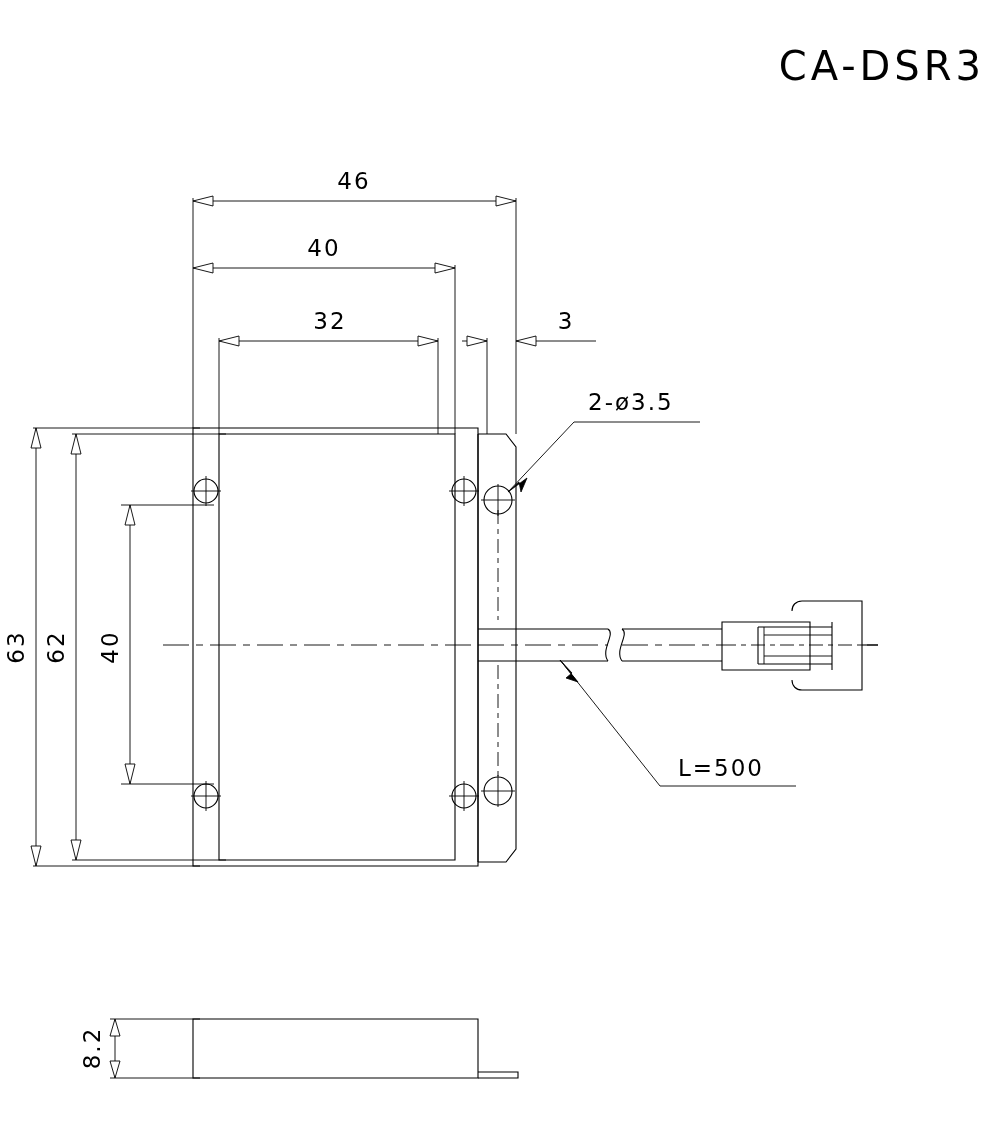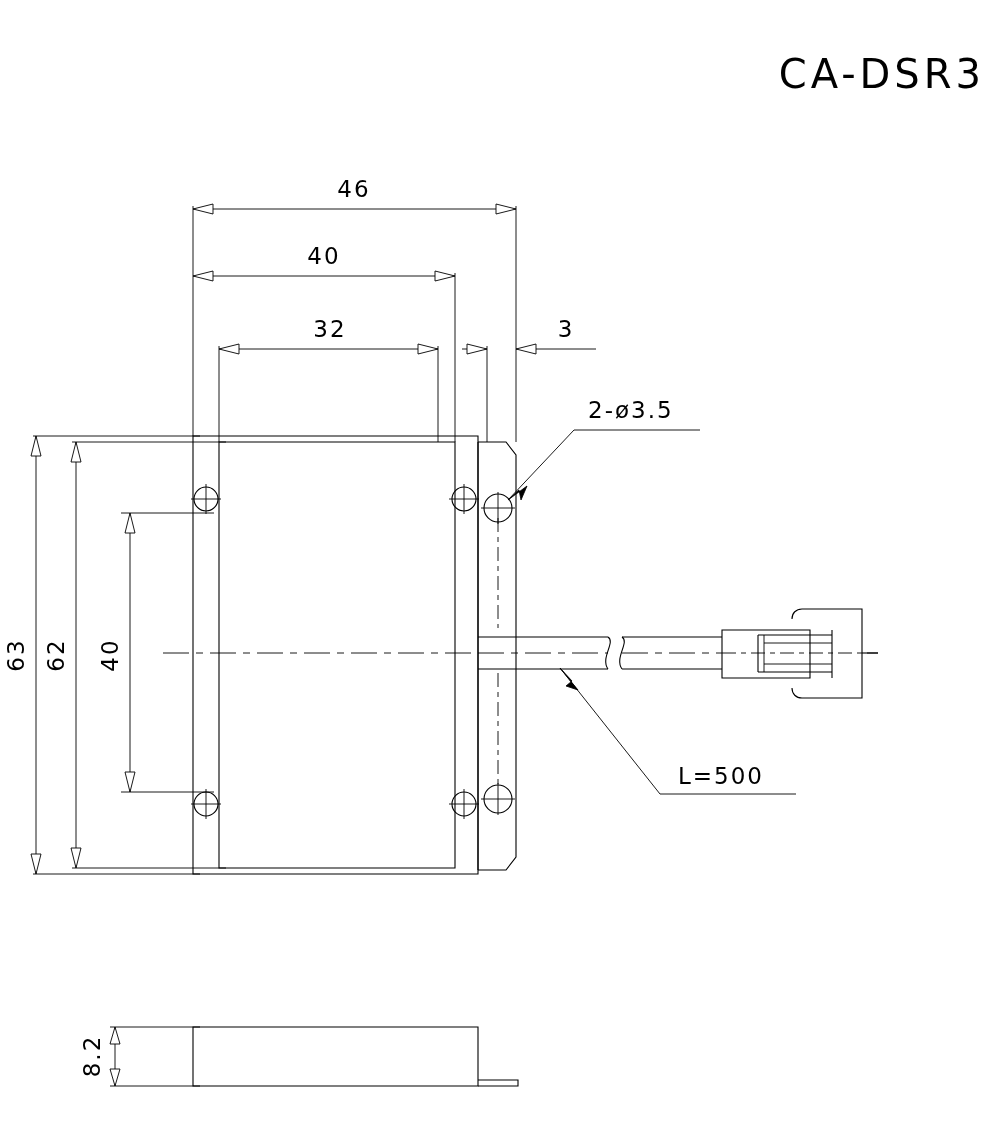--- a/index.html
+++ b/index.html
@@ -9,21 +9,21 @@
   }
   body {
     width: 1000px;
     height: 1122px;
     font-family: "Liberation Sans", sans-serif;
     position: relative;
     overflow: hidden;
   }
   #drawing-root {
     position: absolute;
-    left: 0; top: 8px;
+    left: 0; top: 0;
     width: 1000px;
     height: 826px;
     text-align: center;
   }
   svg.cad {
     display: block;
     width: 1000px;
     height: 1122px;
     background: #ffffff;
   }

